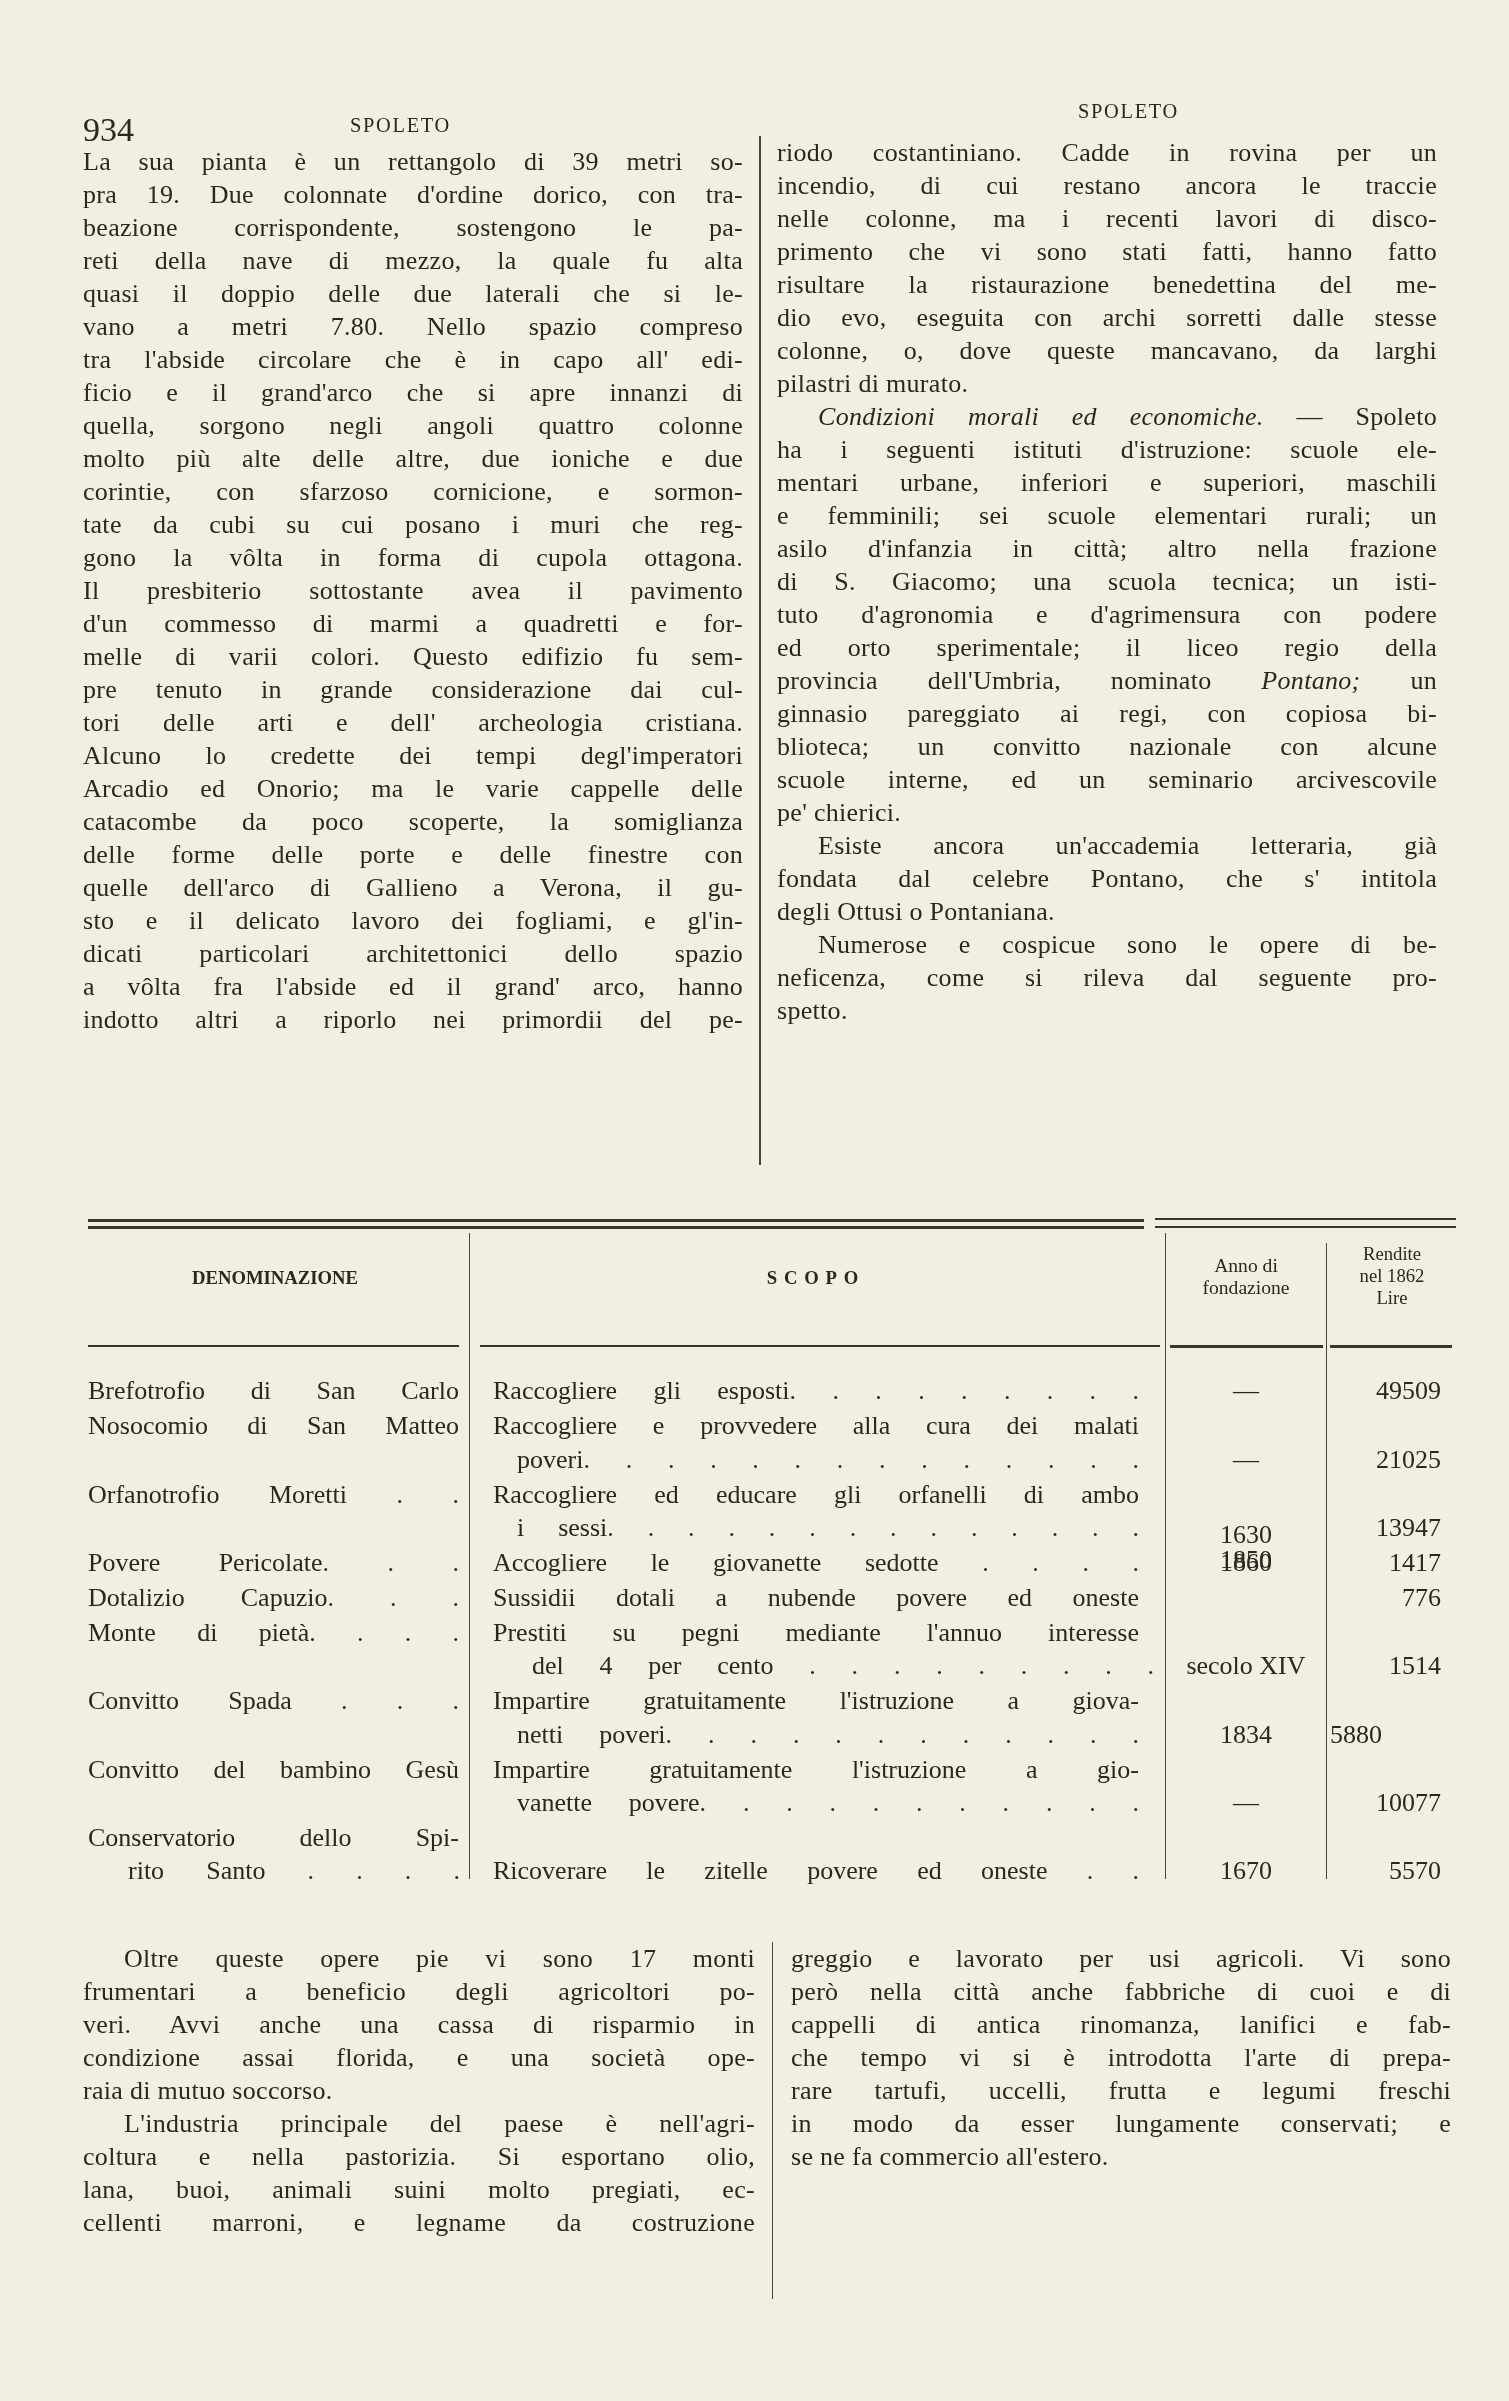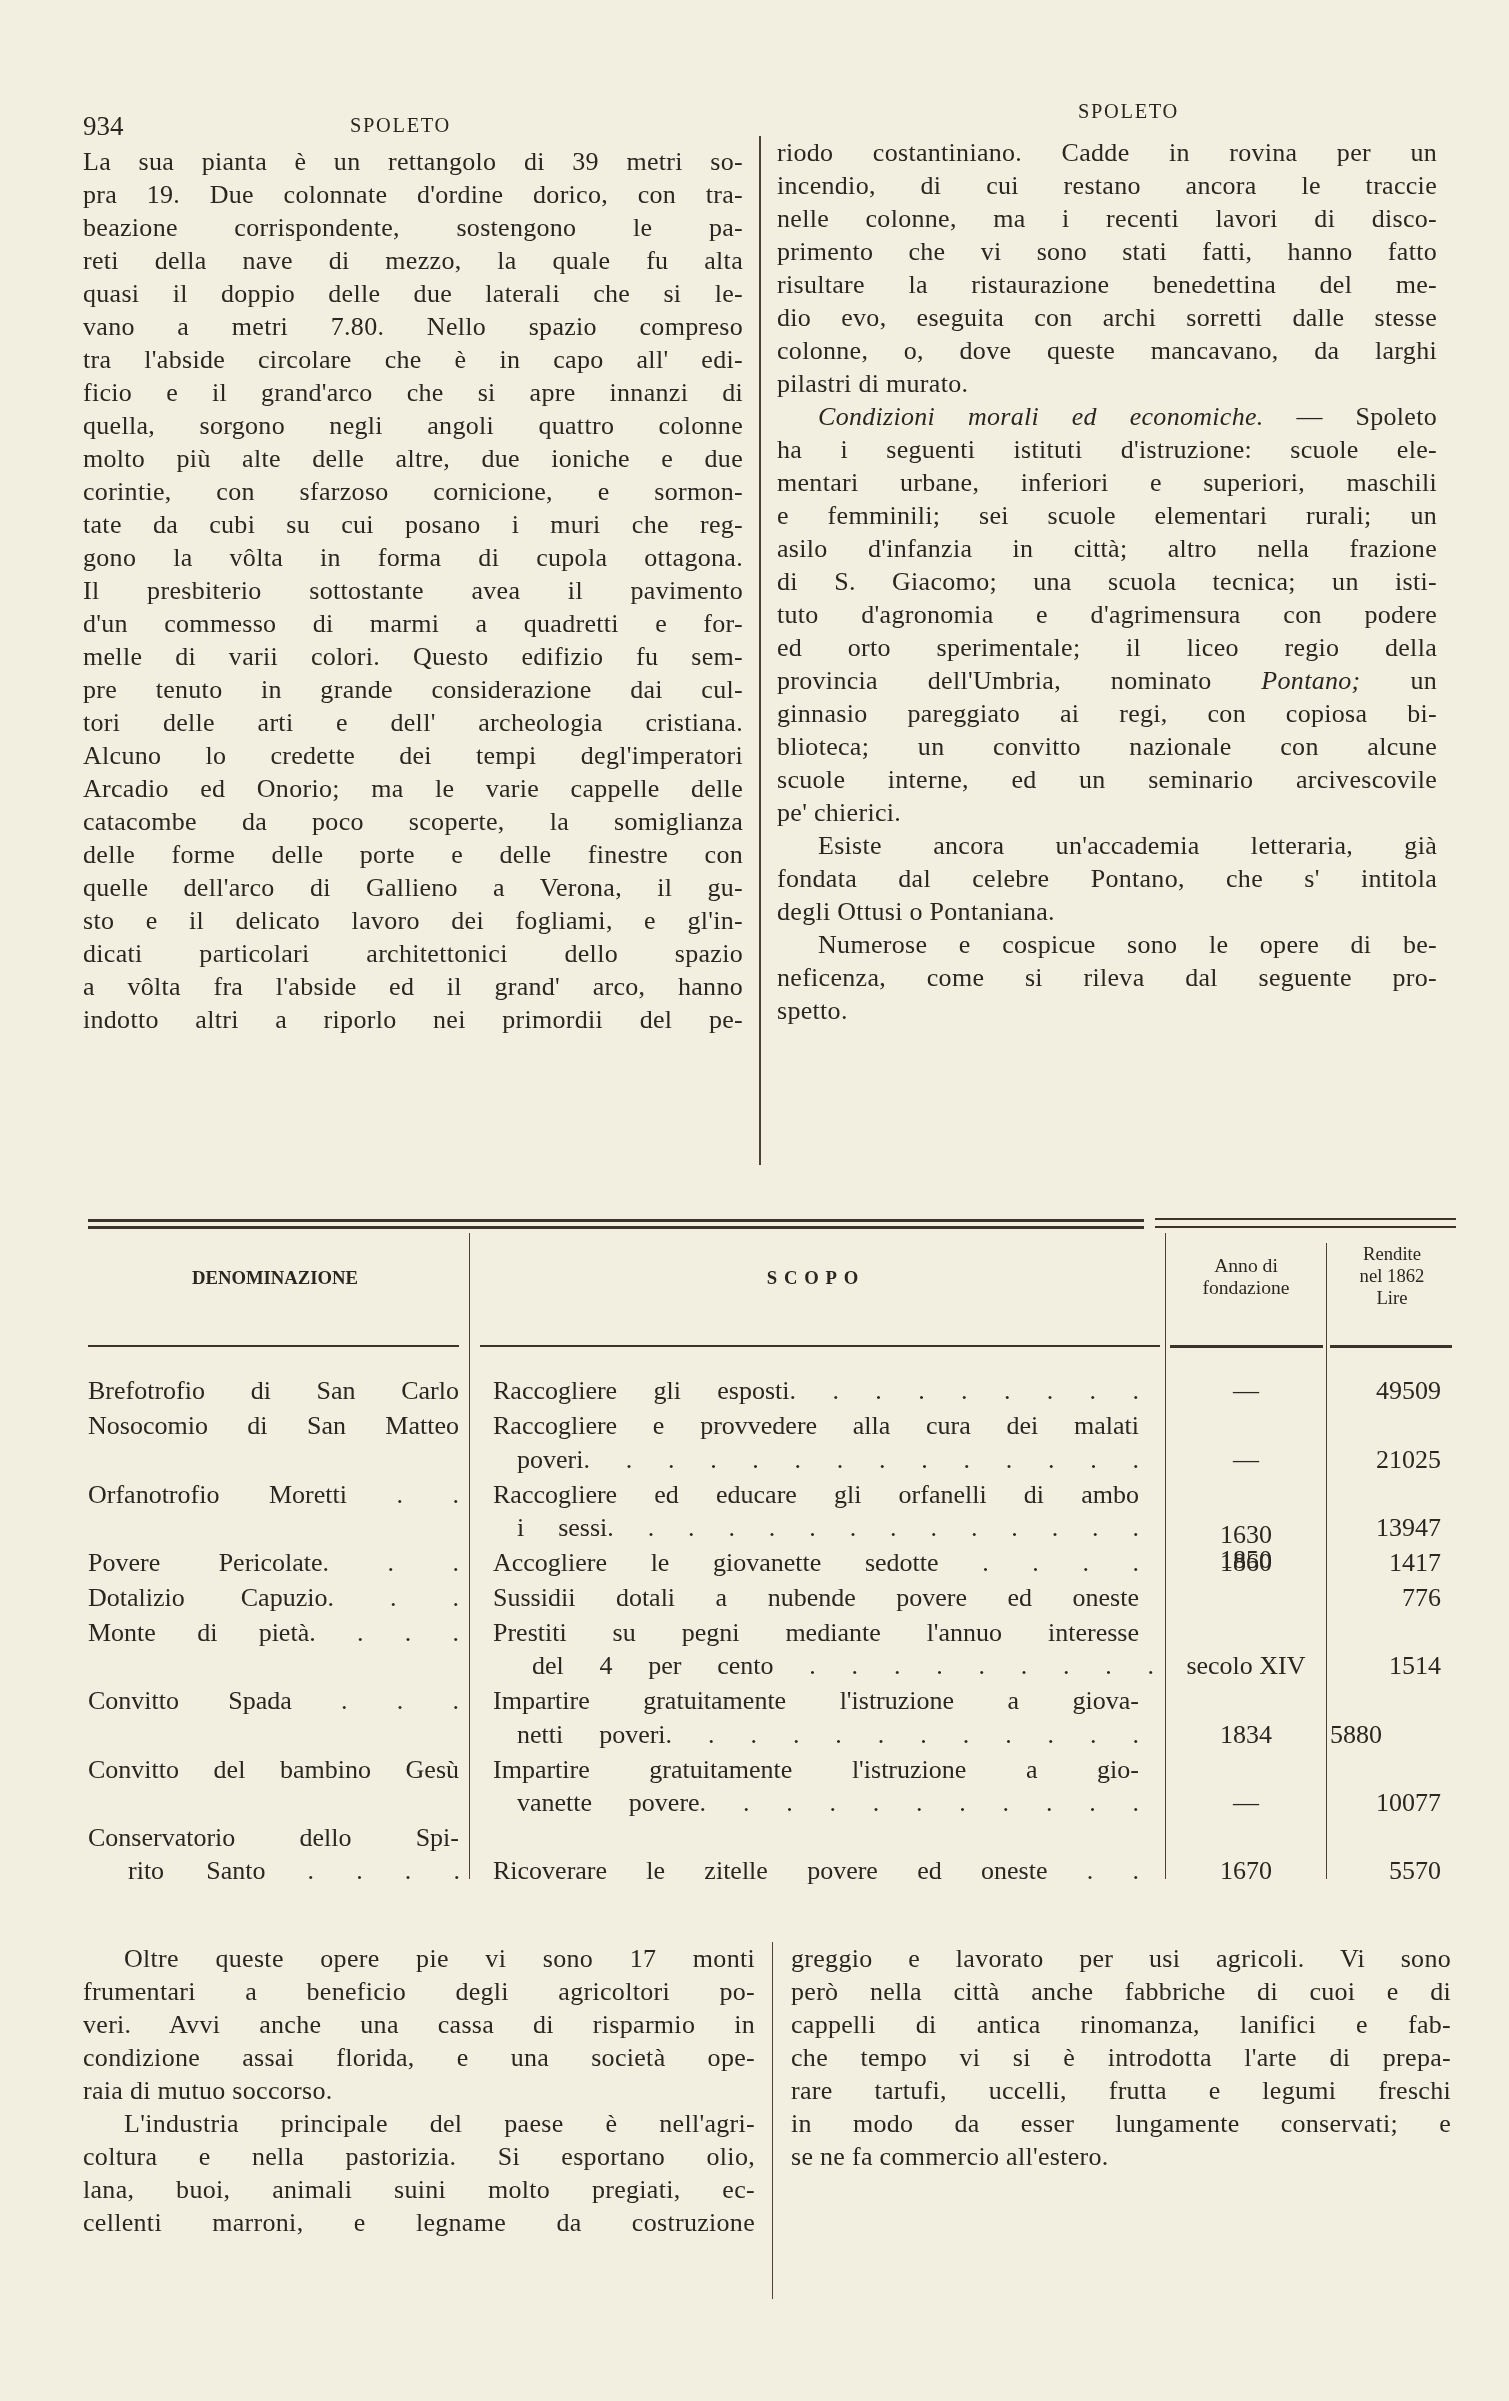--- a/index.html
+++ b/index.html
@@ -2,21 +2,21 @@
 <html style="font-size:13.6px"><head>
 <meta charset="utf-8">
 <style>
   html,body{margin:0;padding:0;}
   body{width:1509px;height:2401px;background:#f2efe1;position:relative;overflow:hidden;
        font-family:"Liberation Serif","DejaVu Serif",serif;color:#2b2720;}
   .abs{position:absolute;}
   .col{position:absolute;font-size:26px;line-height:33px;letter-spacing:0.3px;text-align:justify;}
   .col .ln{display:block;text-align:justify;text-align-last:justify;white-space:nowrap;}
   .col .ln.last{text-align-last:left;}
-  .pageno{left:83px;top:111px;font-size:27px;}
+  .pageno{left:83px;top:111px;font-size:34px;}
   .runhead{font-size:20.4px;letter-spacing:1.7px;}
   .vrule{position:absolute;width:1.7px;background:#4a4438;}
   .hrule{position:absolute;height:2.6px;background:#3a342b;}
   .thin{height:1.7px;}
   .th{position:absolute;text-align:center;font-size:18.7px;line-height:22px;font-weight:bold;}
   .cell{position:absolute;font-size:26px;line-height:33px;white-space:nowrap;}
   .num{text-align:center;}
   .it{font-style:italic;}
 </style>
 </head>

